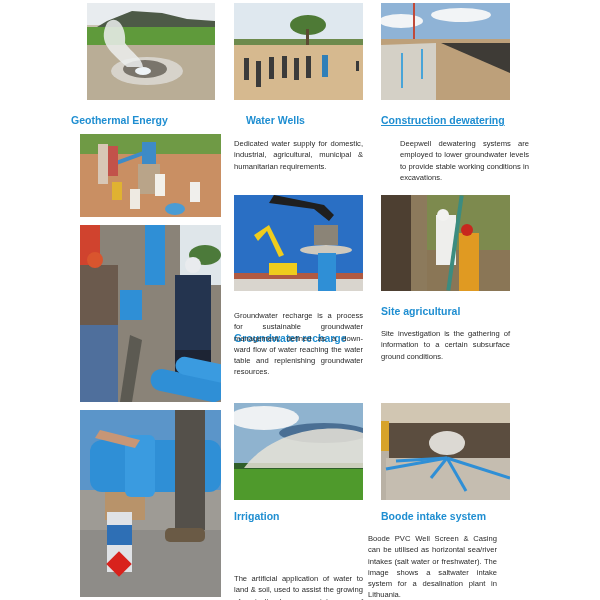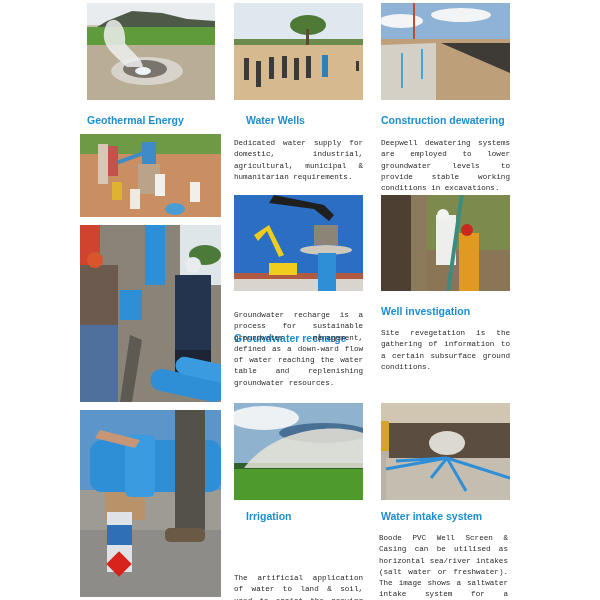--- a/index.html
+++ b/index.html
@@ -1,20 +1,20 @@
 <!DOCTYPE html>
 <html><head>
 <meta charset="utf-8">
 <style>
   html, body { margin:0; padding:0; background:#ffffff; }
   body { width:600px; height:600px; position:relative; overflow:hidden; font-family:"Liberation Sans", sans-serif; }
   .photo { position:absolute; overflow:hidden; }
   .photo svg { display:block; width:100%; height:100%; }
   .heading { position:absolute; color:#1f8ed1; font-weight:bold; font-size:10.5px; line-height:12px; white-space:nowrap; font-family:"Liberation Sans", sans-serif; }
-  .body-text { position:absolute; color:#2a2a2a; font-size:7.6px; line-height:11.3px; text-align:justify; font-family:Liberation Mono, monospace; }
+  .body-text { position:absolute; color:#2a2a2a; font-size:7.6px; line-height:11.3px; text-align:justify; font-family:Liberation Sans, sans-serif; }
 </style>
 </head>
 <body>
 
 <div class="photo" style="left:87px;top:3px;width:128px;height:97px;">
   <svg viewBox="0 0 128 97" preserveAspectRatio="none">
     <rect width="128" height="97" fill="#c9c2b2"></rect>
     <rect width="128" height="22" fill="#e8ecef"></rect>
     <path d="M20 18 L45 8 L75 10 L100 16 L128 18 L128 30 L0 30 Z" fill="#4d5a47"></path>
     <rect y="24" width="128" height="18" fill="#5f9a3b"></rect>
@@ -53,26 +53,26 @@
     <ellipse cx="20" cy="18" rx="22" ry="7" fill="#f2f4f6"></ellipse>
     <rect x="32" y="0" width="2" height="40" fill="#c04a3a"></rect>
     <rect y="36" width="129" height="61" fill="#bda07a"></rect>
     <path d="M0 42 L55 40 L55 97 L0 97 Z" fill="#d4d0c6"></path>
     <path d="M60 40 L129 40 L129 70 Z" fill="#3e3b36"></path>
     <rect x="20" y="50" width="2" height="35" fill="#48a4d8"></rect>
     <rect x="40" y="46" width="2" height="30" fill="#48a4d8"></rect>
   </svg>
 </div>
 
-<div class="heading" style="left:87px;top:114px;text-align:center;">Geothermal Energy</div>
+<div class="heading" style="left:71px;top:114px;text-align:center;">Geothermal Energy</div>
 <div class="heading" style="left:234px;top:114px;margin-left:12px;">Water Wells</div>
-<div class="heading" style="left:381px;top:114px;">Construction dewatering</div>
+<div class="heading" style="left:381px;top:114px;text-decoration:underline;">Construction dewatering</div>
 
 <div class="body-text" style="left:234px;top:138px;width:129px;">Dedicated water supply for domestic, industrial, agricultural, municipal &amp; humanitarian requirements.</div>
-<div class="body-text" style="left:381px;top:138px;width:129px;">Deepwell dewatering systems are employed to lower groundwater levels to provide stable working conditions in excavations.</div>
+<div class="body-text" style="left:400px;top:138px;width:129px;">Deepwell dewatering systems are employed to lower groundwater levels to provide stable working conditions in excavations.</div>
 
 <div class="photo" style="left:80px;top:134px;width:141px;height:83px;">
   <svg viewBox="0 0 141 83" preserveAspectRatio="none">
     <rect width="141" height="83" fill="#c98f63"></rect>
     <rect width="141" height="20" fill="#6f9a45"></rect>
     <rect x="62" y="8" width="14" height="22" fill="#3e8bc7"></rect>
     <rect x="35" y="22" width="32" height="4" fill="#3e8bc7" transform="rotate(-20 50 24)"></rect>
     <rect x="58" y="30" width="22" height="30" fill="#b9a489"></rect>
     <rect x="18" y="10" width="10" height="40" fill="#d8c7b6"></rect>
     <rect x="28" y="12" width="10" height="30" fill="#c2524a"></rect>
@@ -144,24 +144,24 @@
     <rect x="30" y="0" width="16" height="96" fill="#8c7a5c"></rect>
     <rect x="55" y="20" width="20" height="50" fill="#eeeeec"></rect>
     <circle cx="62" cy="20" r="6" fill="#f2f2f0"></circle>
     <rect x="78" y="38" width="20" height="58" fill="#e09a22"></rect>
     <circle cx="86" cy="35" r="6" fill="#c8281e"></circle>
     <rect x="72" y="0" width="4" height="96" fill="#3c8c80" transform="rotate(8 74 48)"></rect>
   </svg>
 </div>
 
 <div class="heading" style="left:234px;top:305px;margin-top:27px;">Groundwater recharge</div>
-<div class="heading" style="left:381px;top:305px;">Well investigation</div>
+<div class="heading" style="left:381px;top:305px;">Site agricultural</div>
 
 <div class="body-text" style="left:234px;top:310px;width:129px;">Groundwater recharge is a process for sustainable groundwater management, defined as a down-ward flow of water reaching the water table and replenishing groundwater resources.</div>
-<div class="body-text" style="left:381px;top:328px;width:129px;">Site revegetation is the gathering of information to a certain subsurface ground conditions.</div>
+<div class="body-text" style="left:381px;top:328px;width:129px;">Site investigation is the gathering of information to a certain subsurface ground conditions.</div>
 
 <div class="photo" style="left:234px;top:403px;width:129px;height:97px;">
   <svg viewBox="0 0 129 97" preserveAspectRatio="none">
     <rect width="129" height="97" fill="#8fb3cf"></rect>
     <ellipse cx="30" cy="15" rx="35" ry="12" fill="#eef1f3"></ellipse>
     <ellipse cx="90" cy="30" rx="45" ry="10" fill="#4a6f94"></ellipse>
     <rect y="62" width="129" height="35" fill="#4f9a2c"></rect>
     <rect y="60" width="129" height="6" fill="#2f5f2a"></rect>
     <path d="M10 65 C40 25 100 20 129 30 L129 65 Z" fill="#e8e3d7" opacity="0.85"></path>
   </svg>
@@ -178,17 +178,17 @@
       <line x1="66" y1="55" x2="15" y2="58"></line>
       <line x1="66" y1="55" x2="50" y2="75"></line>
       <line x1="66" y1="55" x2="85" y2="88"></line>
       <line x1="66" y1="55" x2="129" y2="75"></line>
       <line x1="66" y1="55" x2="5" y2="66"></line>
     </g>
     <rect x="0" y="18" width="8" height="30" fill="#d7a32a"></rect>
   </svg>
 </div>
 
-<div class="heading" style="left:234px;top:510px;margin-left:12px;">Irrigation</div>
-<div class="heading" style="left:381px;top:510px;">Water intake system</div>
+<div class="heading" style="left:234px;top:510px;">Irrigation</div>
+<div class="heading" style="left:381px;top:510px;">Boode intake system</div>
 
 <div class="body-text" style="left:234px;top:533px;width:129px;margin-top:40px;">The artificial application of water to land &amp; soil, used to assist the growing of agricultural crops, maintenance of landscapes &amp; revegetation of dry areas.</div>
-<div class="body-text" style="left:379px;top:533px;width:129px;">Boode PVC Well Screen &amp; Casing can be utilised as horizontal sea/river intakes (salt water or freshwater). The image shows a saltwater intake system for a desalination plant in Lithuania.</div>
+<div class="body-text" style="left:368px;top:533px;width:129px;">Boode PVC Well Screen &amp; Casing can be utilised as horizontal sea/river intakes (salt water or freshwater). The image shows a saltwater intake system for a desalination plant in Lithuania.</div>
 
 </body></html>

